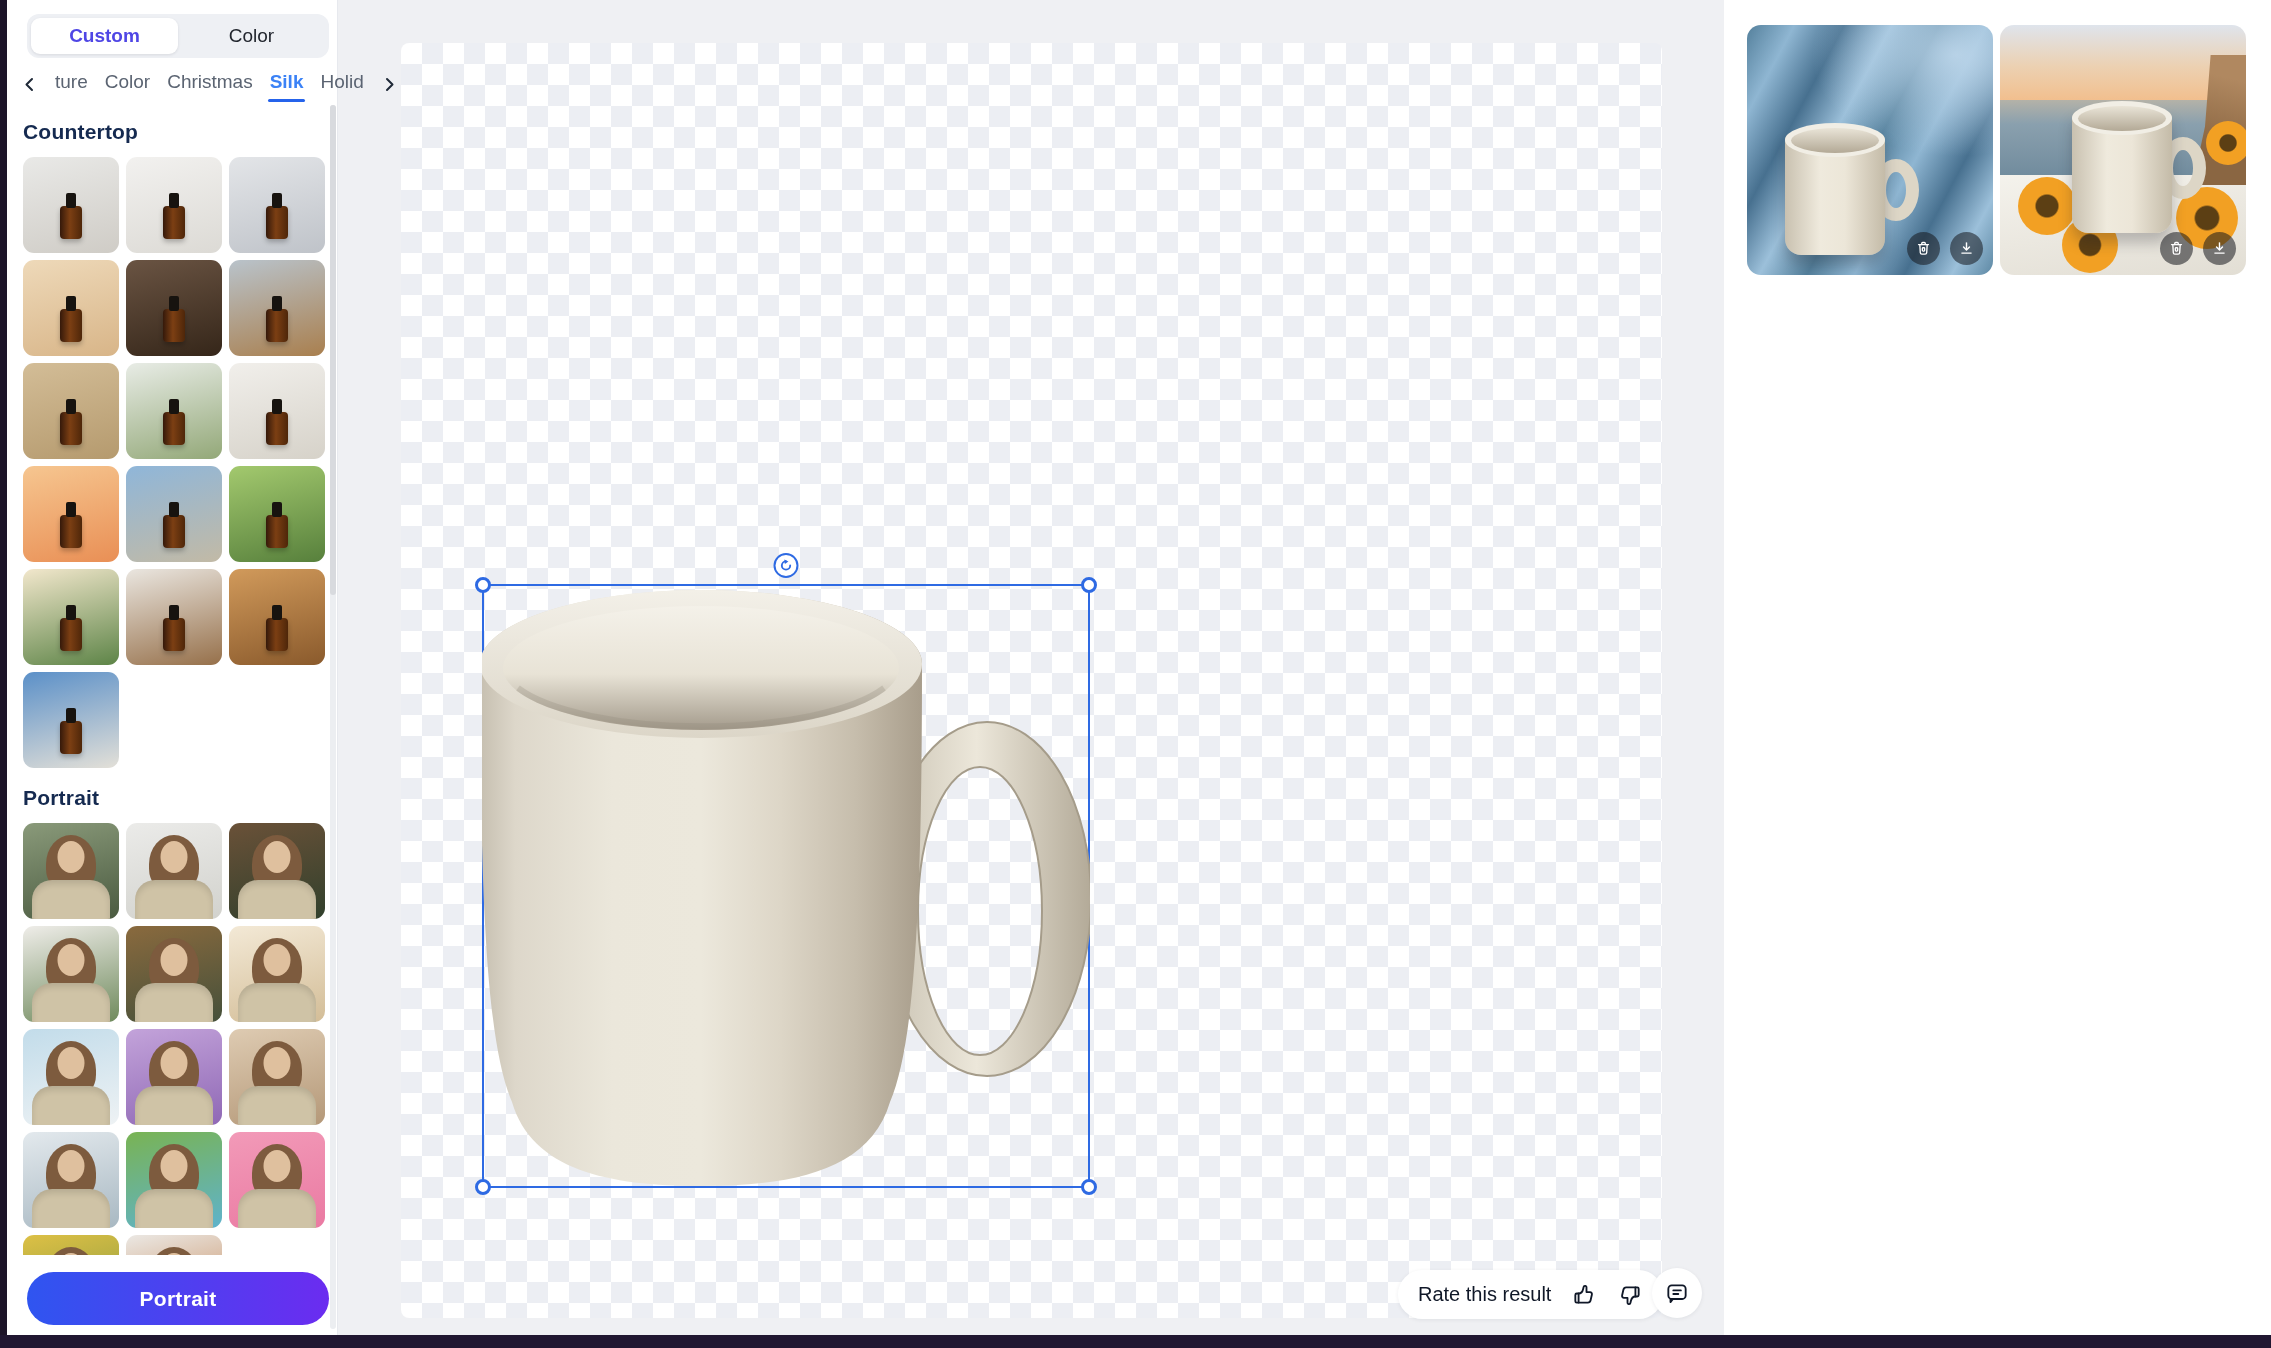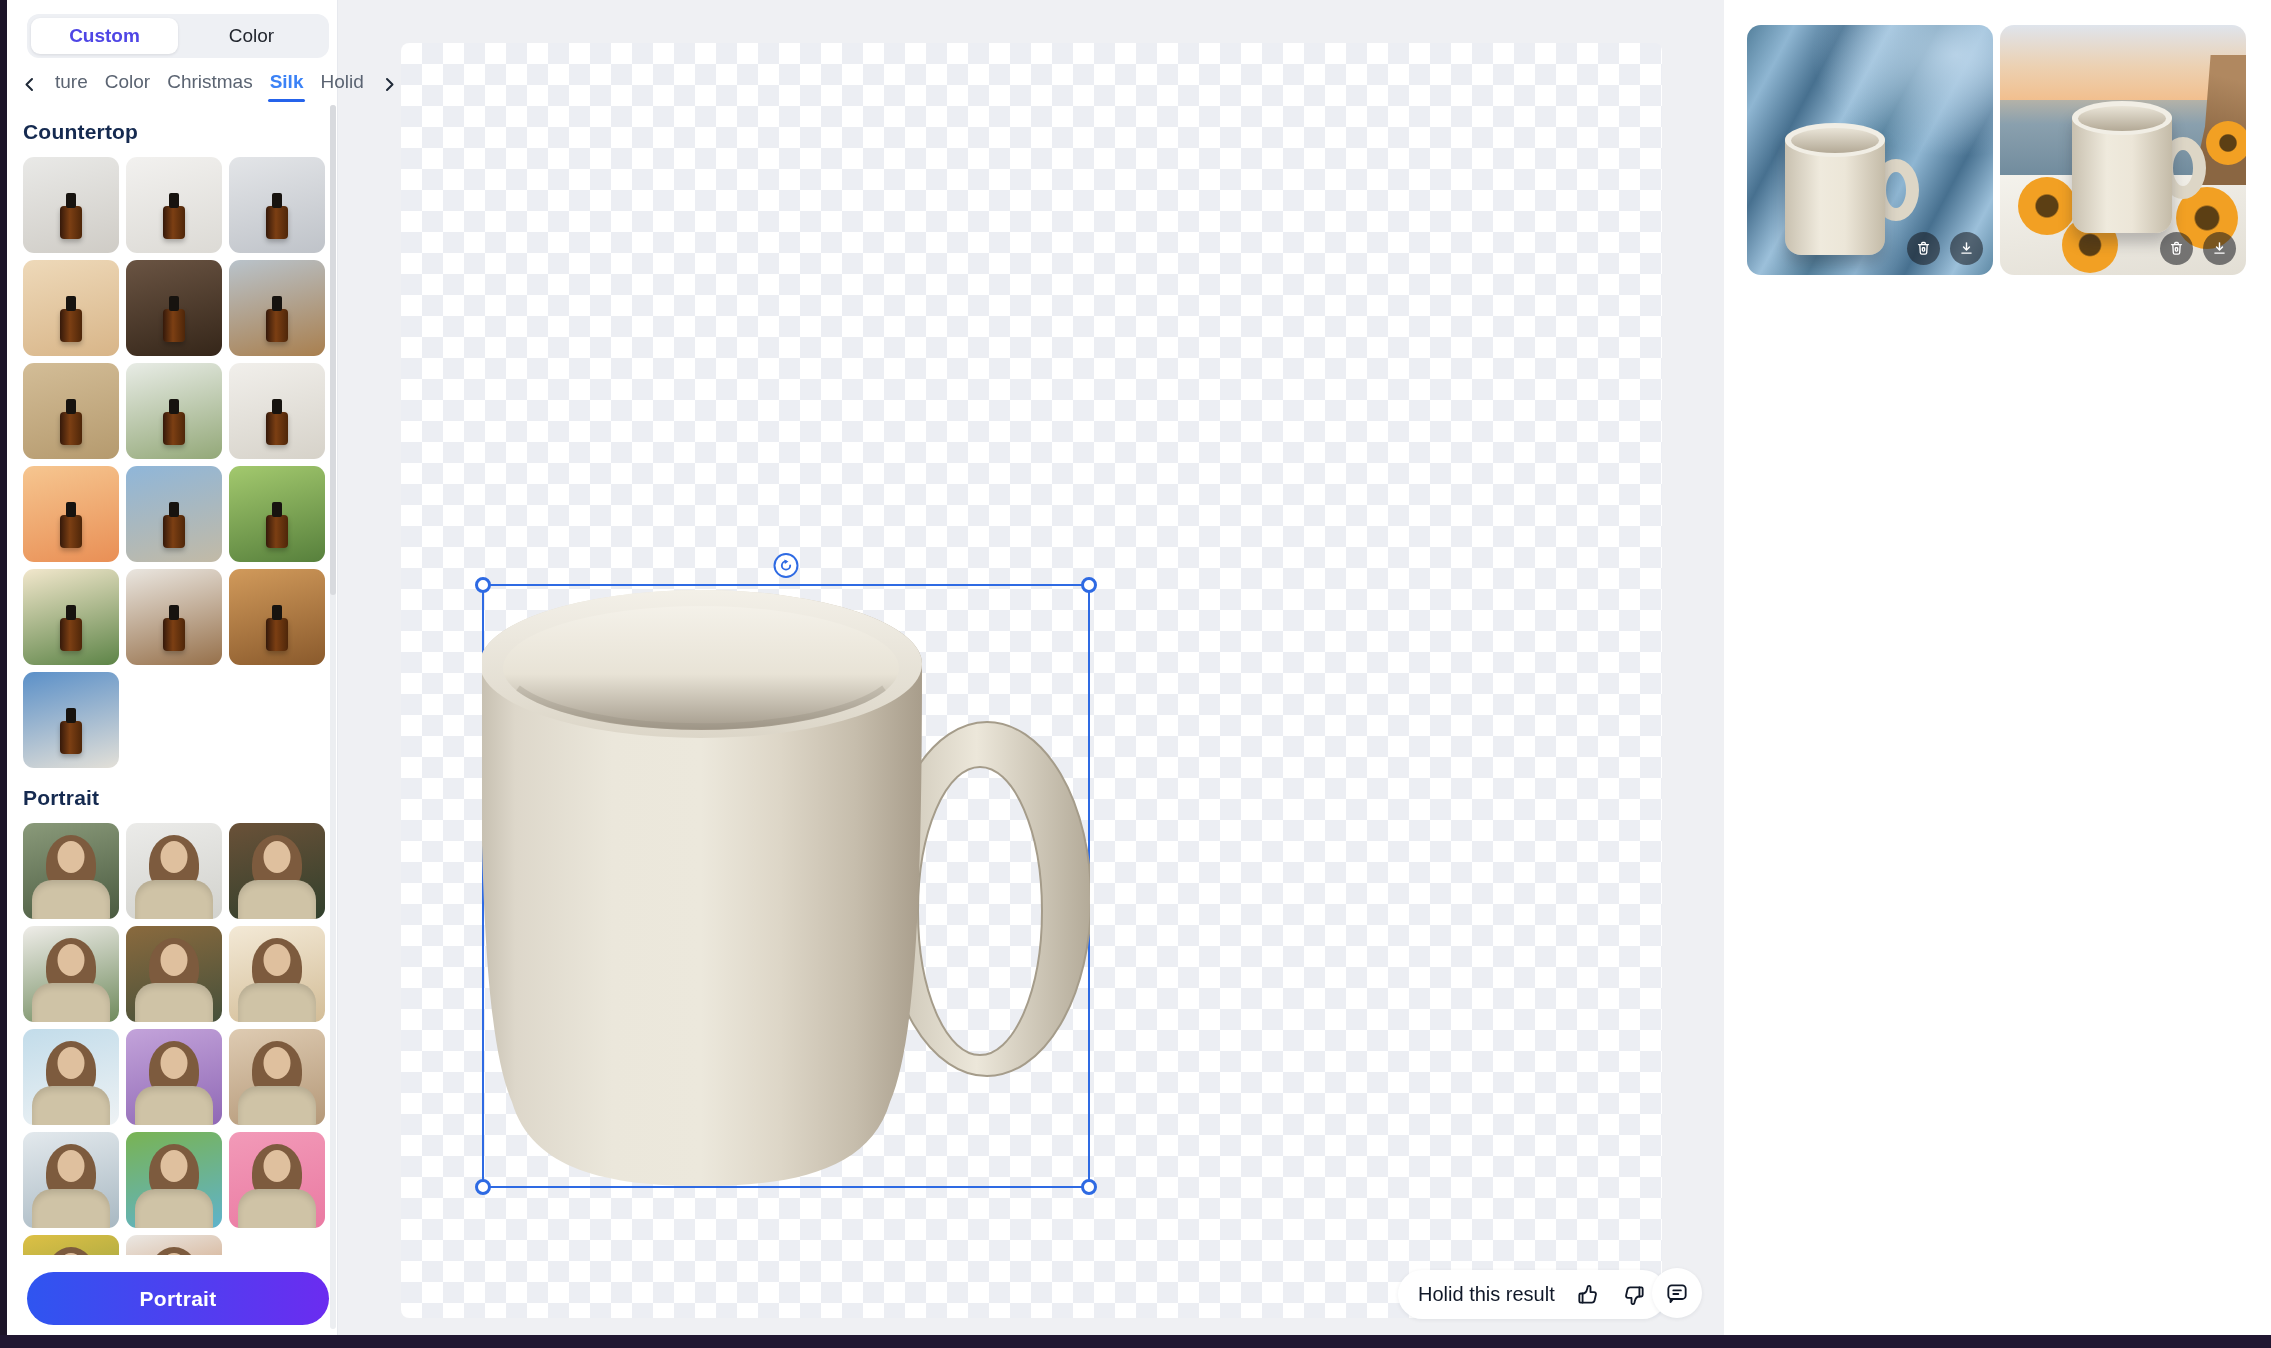--- a/index.html
+++ b/index.html
@@ -389,21 +389,21 @@
         <polygon points="5.2,0.6 9.6,2.6 5.8,5.4" fill="#2e6ae3"></polygon>
       </svg>
     </div>
     <div class="handle h-tl"></div>
     <div class="handle h-tr"></div>
     <div class="handle h-bl"></div>
     <div class="handle h-br"></div>
   </div>
 
   <div class="rate">
-    <span class="rate-label">Holid this result</span>
+    <span class="rate-label">Rate this result</span>
     <button class="icon-btn">
       <svg width="26" height="26" viewBox="0 0 24 24" fill="none" stroke="#101828" stroke-width="1.7" stroke-linecap="round" stroke-linejoin="round">
         <path d="M7 10.6 V19 H5.3 A1.3 1.3 0 0 1 4 17.7 V11.9 A1.3 1.3 0 0 1 5.3 10.6 H7 Z"></path>
         <path d="M7 10.6 C9.2 10.6 10.7 8.7 11.2 6.4 L11.6 4.7 A1.35 1.35 0 0 1 14.3 5.1 V9.3 H17.6 A1.8 1.8 0 0 1 19.3 11.5 L18.1 16.9 A2.7 2.7 0 0 1 15.4 19 H7"></path>
       </svg>
     </button>
     <button class="icon-btn">
       <svg width="26" height="26" viewBox="0 0 24 24" fill="none" stroke="#101828" stroke-width="1.7" stroke-linecap="round" stroke-linejoin="round" style="transform:rotate(180deg)">
         <path d="M7 10.6 V19 H5.3 A1.3 1.3 0 0 1 4 17.7 V11.9 A1.3 1.3 0 0 1 5.3 10.6 H7 Z"></path>
         <path d="M7 10.6 C9.2 10.6 10.7 8.7 11.2 6.4 L11.6 4.7 A1.35 1.35 0 0 1 14.3 5.1 V9.3 H17.6 A1.8 1.8 0 0 1 19.3 11.5 L18.1 16.9 A2.7 2.7 0 0 1 15.4 19 H7"></path>

